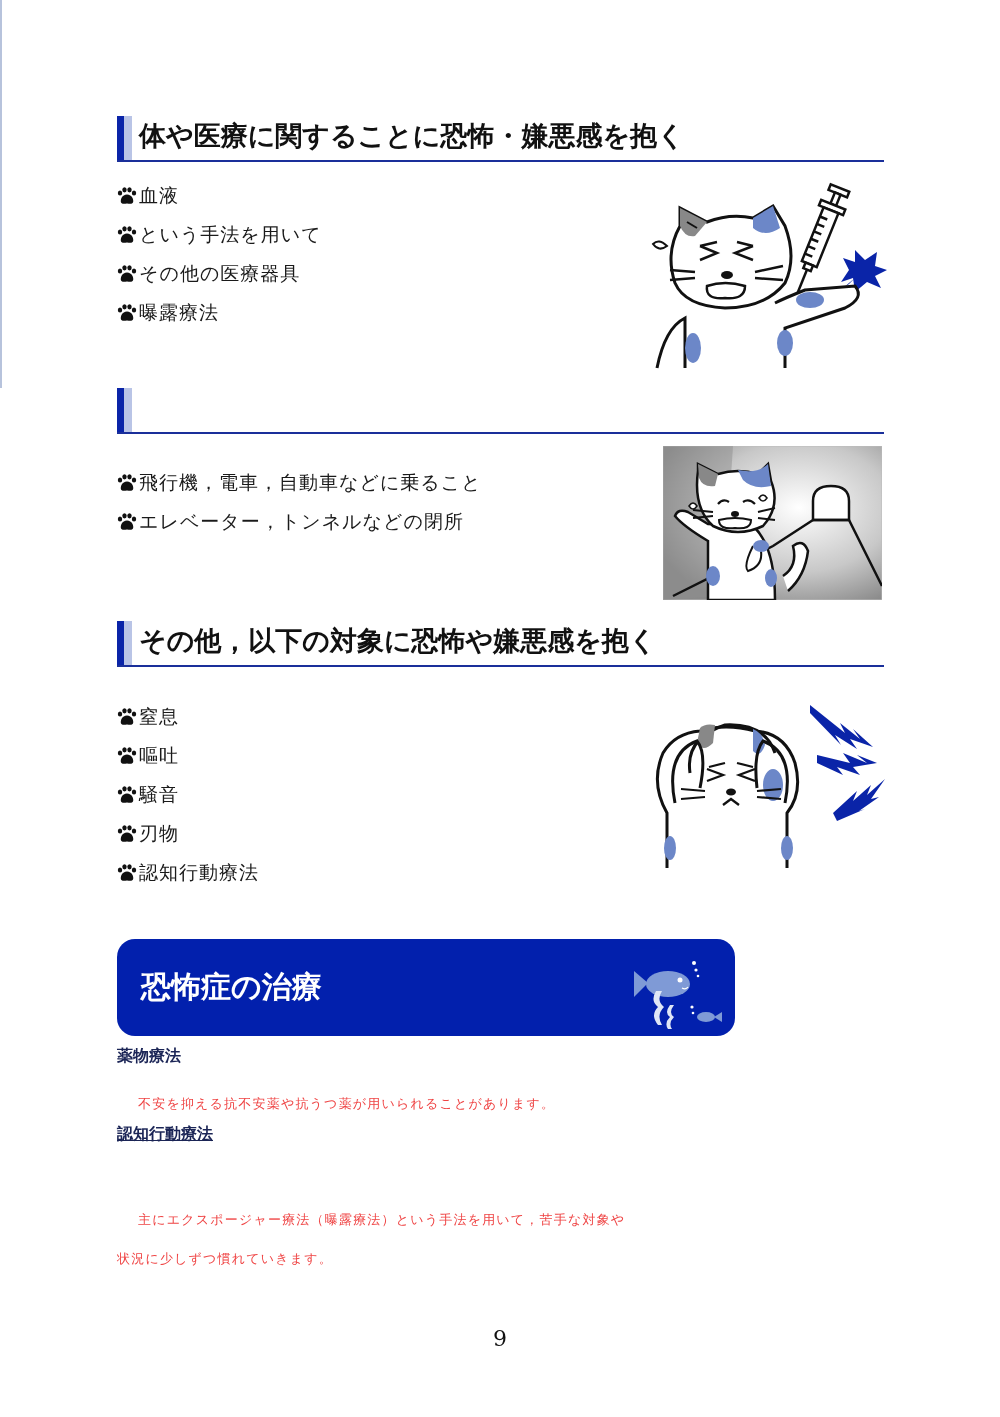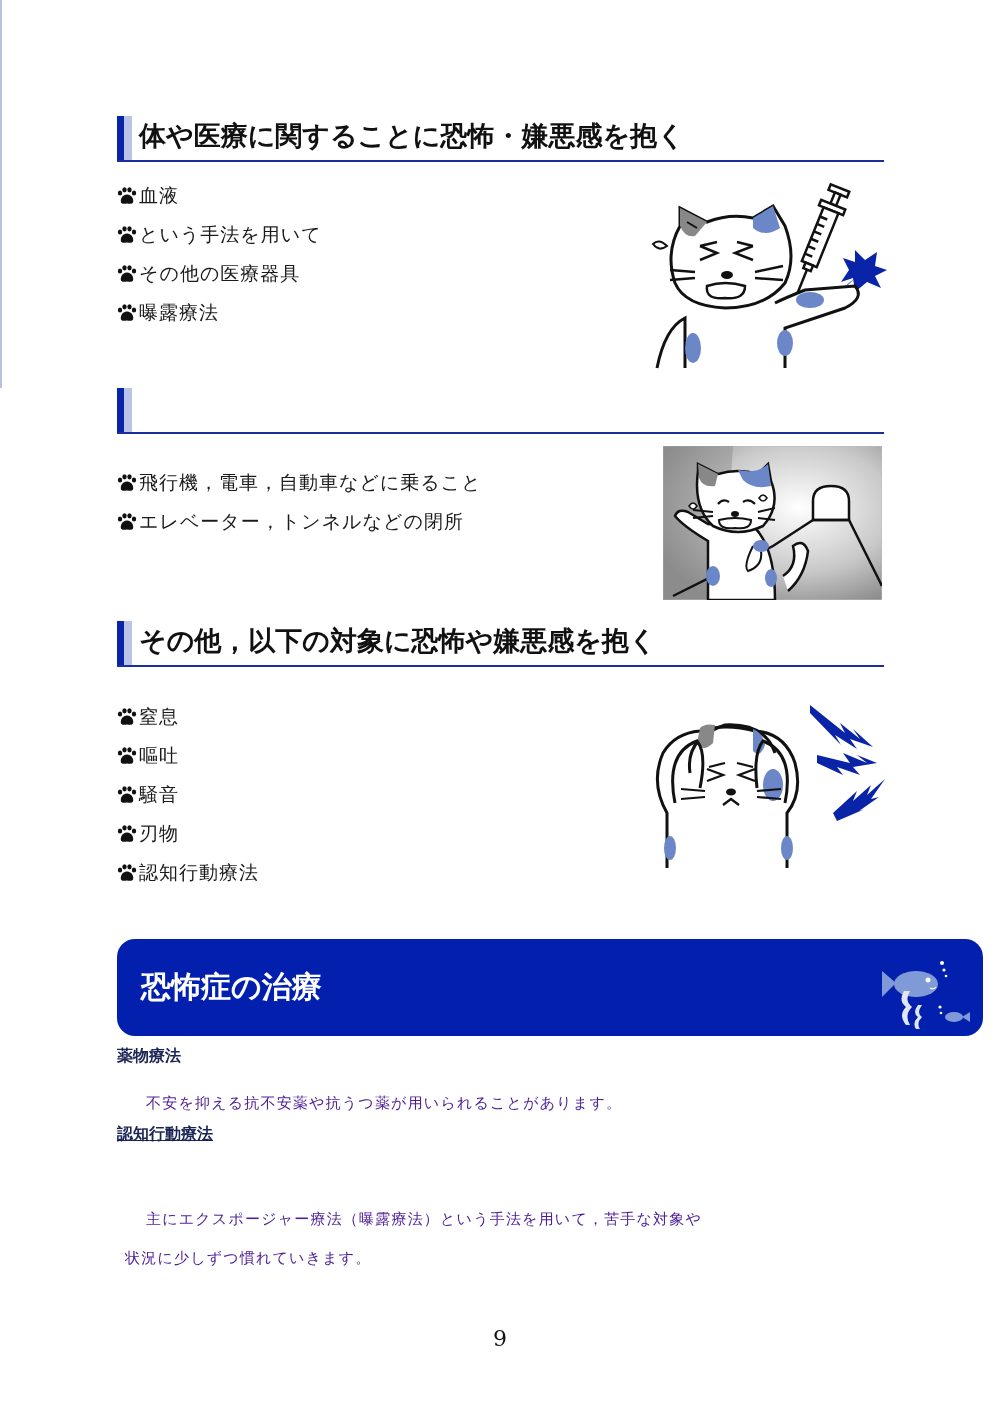--- a/index.html
+++ b/index.html
@@ -28,35 +28,35 @@
       font-family: "DejaVu Sans", sans-serif;
     }
     .item-list { position: absolute; left: 117px; margin: 0; padding: 0; list-style: none; }
     .item-list li {
       display: flex; align-items: center; height: 39px; font-size: 19px;
       color: #1a1a1a; letter-spacing: 1px; white-space: nowrap;
     }
     .paw { width: 20px; height: 18px; margin-right: 2px; flex-shrink: 0; }
     .illus { position: absolute; }
     .banner {
-      position: absolute; left: 117px; top: 939px; width: 866px; height: 97px;
+      position: absolute; left: 117px; top: 939px; width: 618px; height: 97px;
       background: #0220ad; border-radius: 18px;
     }
     .banner .title {
       position: absolute; left: 24px; top: 28px; font-size: 30px; font-weight: bold;
       color: #fff; white-space: nowrap;
     }
     .banner .fish { position: absolute; right: 10px; top: 20px; }
     .sub-heading {
       position: absolute; left: 117px; font-size: 16px; font-weight: bold; color: #1b2556;
       white-space: nowrap;
     }
     .body-text {
-      position: absolute; left: 117px; width: 770px; font-size: 15px; line-height: 39px;
-      color: #4c1d95; letter-spacing: 1.2px; margin-left: 8px;
+      position: absolute; left: 117px; width: 770px; font-size: 13px; line-height: 39px;
+      color: #ef4444; letter-spacing: 1.2px;
     }
     .body-text .indent { display: inline-block; width: 21px; }
     .page-number {
       position: absolute; left: 0; width: 1000px; top: 1326px; text-align: center;
       font-family: "DejaVu Serif", "Liberation Serif", serif; font-size: 22px; color: #111;
     }
   </style>
 </head>
 <body>
 

